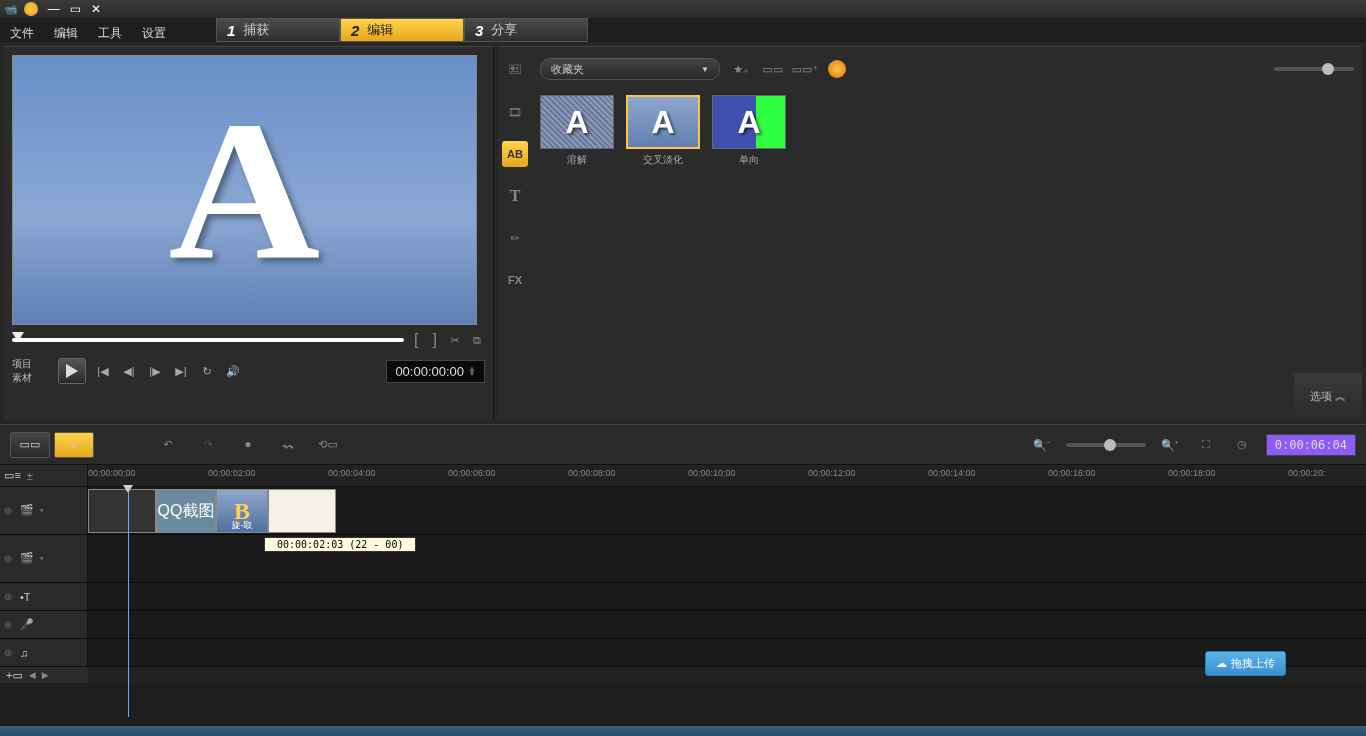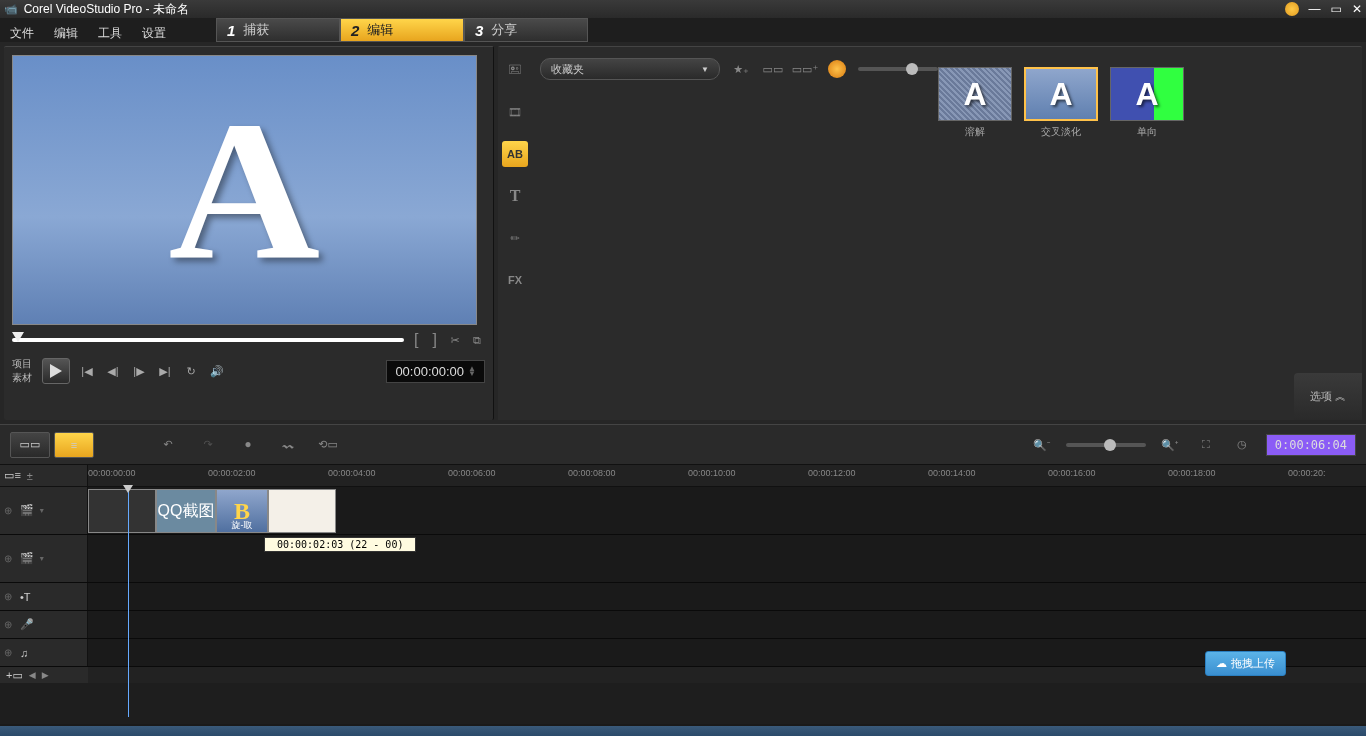--- a/index.html
+++ b/index.html
@@ -19,31 +19,31 @@
 .workspace{display:flex;height:382px;background:#262626}
 .preview-pane{width:490px;padding:8px;background:#2b2b2b;border-right:1px solid #111;border-top:1px solid #444;margin:4px 2px 4px 4px;border-radius:2px}
 .preview-video{width:465px;height:270px;background:linear-gradient(180deg,#698fc8 0%,#8aa8d4 60%,#5f80b4 100%);border:1px solid #888;position:relative;display:flex;align-items:center;justify-content:center}
 .big-A{font-size:200px;font-weight:bold;color:#fff;font-family:"Times New Roman",serif;text-shadow:4px 4px 6px rgba(0,0,0,.4);transform:scaleX(1.05)}
 .scrub-row{display:flex;align-items:center;margin-top:6px;gap:6px}
 .scrub-bar{flex:1;height:4px;background:#fff;border-radius:2px;position:relative}
 .scrub-handle{position:absolute;left:0;top:-6px;width:0;height:0;border-left:6px solid transparent;border-right:6px solid transparent;border-top:10px solid #eee}
 .bracket{color:#888;font-size:16px;padding:0 4px;cursor:pointer}
 .scissors-icon,.snap-icon{width:16px;height:16px;color:#888;cursor:pointer;display:flex;align-items:center;justify-content:center}
 .play-controls{display:flex;align-items:center;margin-top:8px;gap:8px}
-.mode-labels{display:flex;flex-direction:column;font-size:10px;color:#bbb;align-items:flex-end;margin-right:2px}
+.mode-labels{display:flex;flex-direction:column;font-size:10px;color:#bbb;align-items:flex-end;margin-right:18px}
 .play-btn{width:28px;height:26px;background:linear-gradient(#555,#2a2a2a);border:1px solid #666;border-radius:3px;display:flex;align-items:center;justify-content:center;cursor:pointer}
 .play-btn svg{fill:#ddd}
 .ctrl-icon{width:18px;height:18px;color:#aaa;cursor:pointer;display:flex;align-items:center;justify-content:center}
 .timecode-box{margin-left:auto;background:#0a0a0a;border:1px solid #444;padding:3px 8px;font-family:monospace;font-size:13px;color:#ddd;display:flex;align-items:center;gap:4px}
 .timecode-box .spinner{color:#666;font-size:8px;line-height:5px}
 .library-pane{flex:1;background:#2b2b2b;border-top:1px solid #444;margin:4px 4px 4px 2px;border-radius:2px;display:flex;position:relative}
 .lib-sidebar{width:34px;background:#2b2b2b;display:flex;flex-direction:column;padding-top:10px;gap:16px;align-items:center}
 .lib-tab{width:26px;height:26px;display:flex;align-items:center;justify-content:center;cursor:pointer;color:#888;border-radius:3px}
 .lib-tab.active{background:linear-gradient(#ffd54a,#e8a51e);color:#333}
-.lib-content{flex:1;padding:8px;display:flex;flex-direction:row}
+.lib-content{flex:1;padding:8px;display:flex;flex-direction:column}
 .lib-toolbar{display:flex;align-items:center;gap:10px;height:28px}
 .lib-dropdown{width:180px;height:22px;background:linear-gradient(#444,#2a2a2a);border:1px solid #555;border-radius:10px;display:flex;align-items:center;padding:0 10px;font-size:11px;cursor:pointer}
 .lib-dropdown .arrow{margin-left:auto;font-size:8px}
 .tb-icon{width:22px;height:22px;color:#888;cursor:pointer;display:flex;align-items:center;justify-content:center}
 .orange-ball{width:18px;height:18px;border-radius:50%;background:radial-gradient(#ffc24a,#d87a10)}
 .thumb-slider{margin-left:auto;width:80px;height:4px;background:#555;border-radius:2px;position:relative}
 .thumb-slider .knob{position:absolute;right:20px;top:-4px;width:12px;height:12px;border-radius:50%;background:#bbb}
 .lib-items{display:flex;gap:12px;margin-top:12px}
 .lib-item{width:74px;display:flex;flex-direction:column;align-items:center;gap:4px;cursor:pointer}
 .lib-thumb{width:74px;height:54px;border:1px solid #666;display:flex;align-items:center;justify-content:center;font-size:32px;font-weight:bold;font-family:"Times New Roman",serif}
@@ -86,23 +86,20 @@
 .taskbar{position:absolute;bottom:0;left:0;right:0;height:10px;background:linear-gradient(#3a5a7a,#2a4a6a)}
 .scroll-row{height:16px;display:flex;background:#222}
 .scroll-head{width:88px;background:#2a2a2a;display:flex;align-items:center;padding-left:6px;gap:6px}
 .scroll-arrow{color:#888;font-size:9px;cursor:pointer}
 </style>
 </head>
 <body>
 
 <div class="titlebar">
   <span style="margin-right:6px">📹</span>
-  <span class="app-title">
-    <span>Corel VideoStudio Pro</span> - <span>未命名</span>
-  </span>
   <div class="win-controls">
     <span class="sun-icon"></span>
     <span>—</span>
     <span>▭</span>
     <span>✕</span>
   </div>
 </div>
 
 <div class="menubar">
   <div class="menu-item">文件</div>

